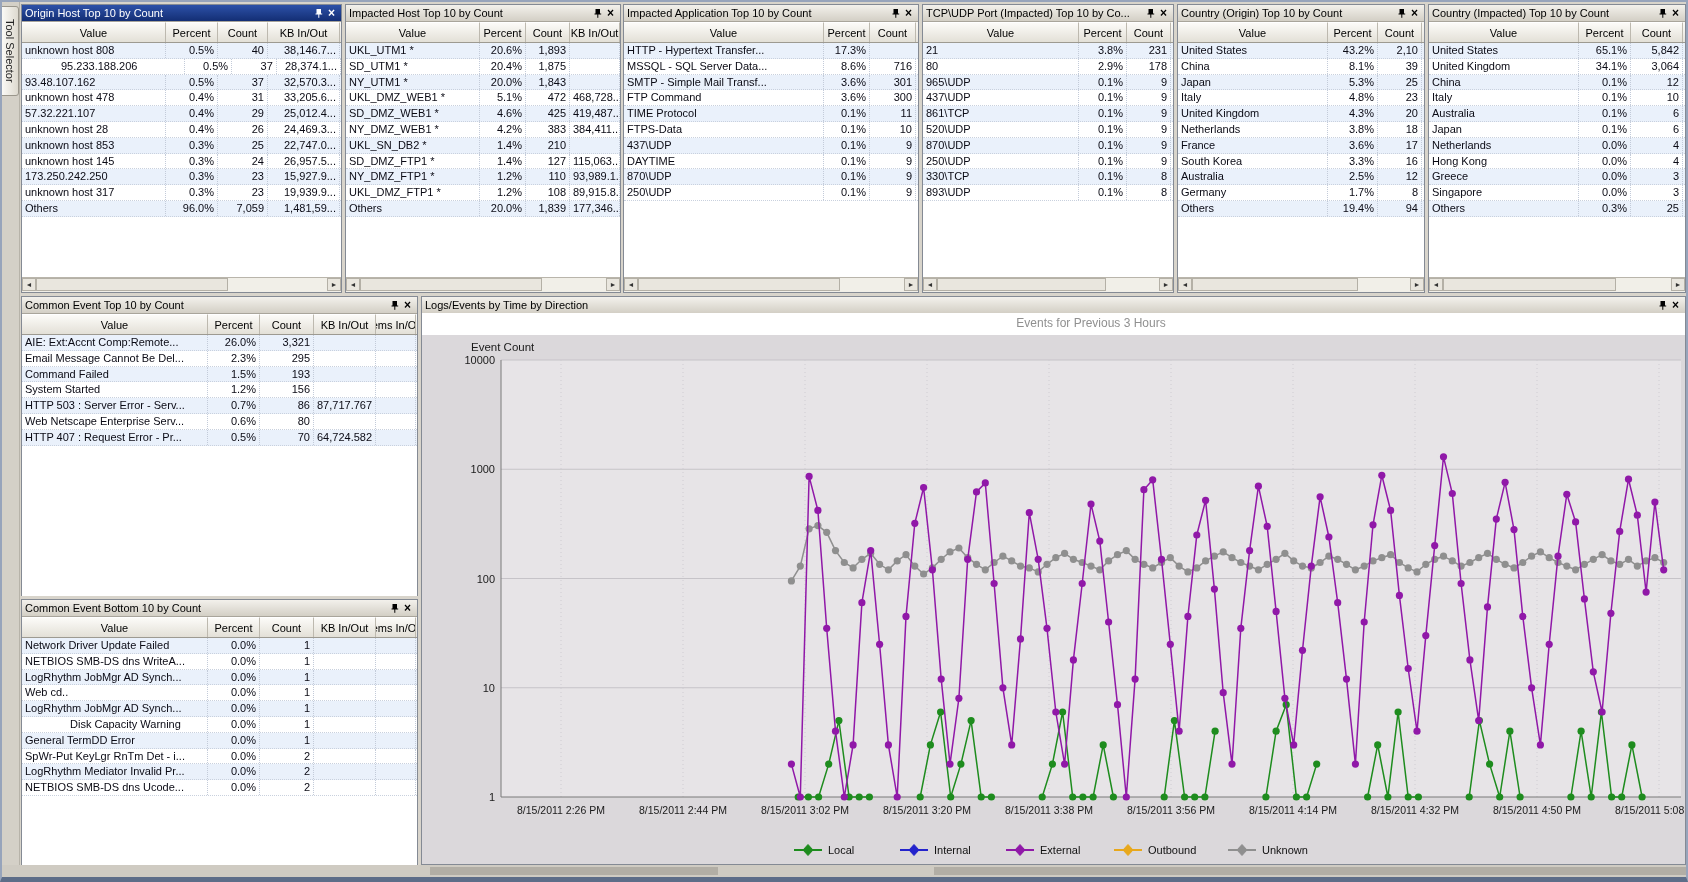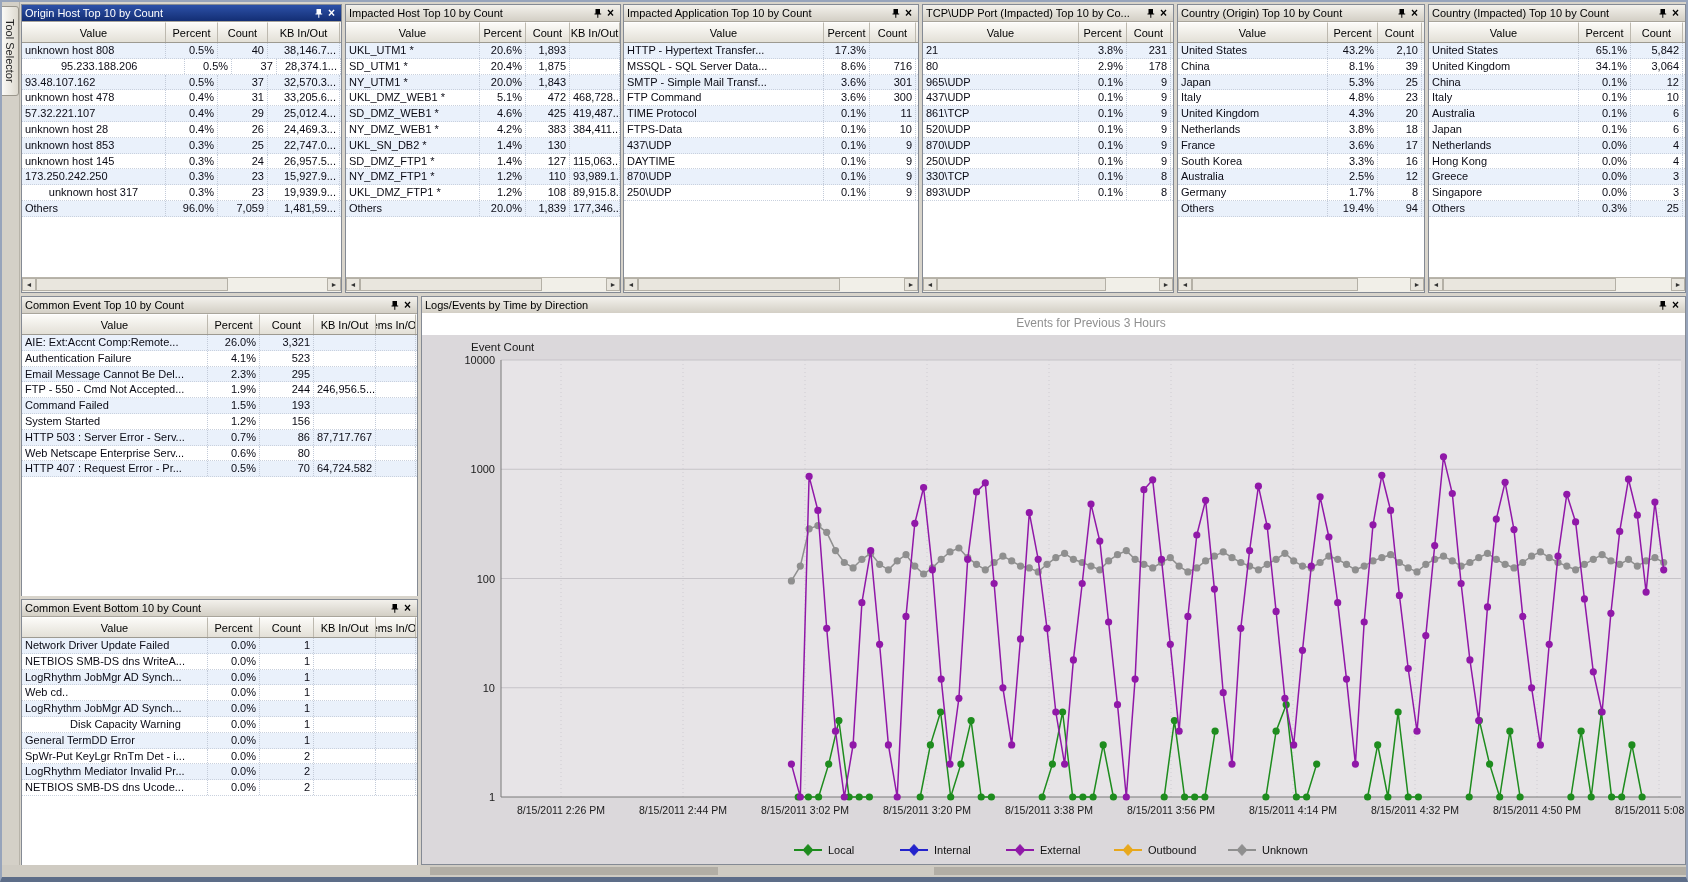--- a/index.html
+++ b/index.html
@@ -129,21 +129,21 @@
           <div class="tcell num" style="width: 50px;">24</div>
           <div class="tcell num" style="width: 72px;">26,957.5...</div>
         </div>
         <div class="trow">
           <div class="tcell" style="width: 144px;">173.250.242.250</div>
           <div class="tcell num" style="width: 52px;">0.3%</div>
           <div class="tcell num" style="width: 50px;">23</div>
           <div class="tcell num" style="width: 72px;">15,927.9...</div>
         </div>
         <div class="trow">
-          <div class="tcell" style="width: 144px; text-align: center;">unknown host 317</div>
+          <div class="tcell" style="width: 144px;">unknown host 317</div>
           <div class="tcell num" style="width: 52px;">0.3%</div>
           <div class="tcell num" style="width: 50px;">23</div>
           <div class="tcell num" style="width: 72px;">19,939.9...</div>
         </div>
         <div class="trow">
           <div class="tcell" style="width: 144px;">Others</div>
           <div class="tcell num" style="width: 52px;">96.0%</div>
           <div class="tcell num" style="width: 50px;">7,059</div>
           <div class="tcell num" style="width: 72px;">1,481,59...</div>
         </div>
@@ -207,21 +207,21 @@
         </div>
         <div class="trow">
           <div class="tcell" style="width: 134px;">NY_DMZ_WEB1 *</div>
           <div class="tcell num" style="width: 46px;">4.2%</div>
           <div class="tcell num" style="width: 44px;">383</div>
           <div class="tcell num" style="width: 50px;">384,411...</div>
         </div>
         <div class="trow">
           <div class="tcell" style="width: 134px;">UKL_SN_DB2 *</div>
           <div class="tcell num" style="width: 46px;">1.4%</div>
-          <div class="tcell num" style="width: 44px;">130</div>
+          <div class="tcell num" style="width: 44px;">210</div>
           <div class="tcell num" style="width: 50px;"></div>
         </div>
         <div class="trow">
           <div class="tcell" style="width: 134px;">SD_DMZ_FTP1 *</div>
           <div class="tcell num" style="width: 46px;">1.4%</div>
           <div class="tcell num" style="width: 44px;">127</div>
           <div class="tcell num" style="width: 50px;">115,063...</div>
         </div>
         <div class="trow">
           <div class="tcell" style="width: 134px;">NY_DMZ_FTP1 *</div>
@@ -589,38 +589,24 @@
           <div class="hcell" style="width: 40px;">Items In/Out</div>
         </div>
         <div class="trow">
           <div class="tcell" style="width: 186px;">AIE:  Ext:Accnt Comp:Remote...</div>
           <div class="tcell num" style="width: 52px;">26.0%</div>
           <div class="tcell num" style="width: 54px;">3,321</div>
           <div class="tcell num" style="width: 62px;"></div>
           <div class="tcell num" style="width: 40px;"></div>
         </div>
         <div class="trow">
-          <div class="tcell" style="width: 186px;">Authentication Failure</div>
-          <div class="tcell num" style="width: 52px;">4.1%</div>
-          <div class="tcell num" style="width: 54px;">523</div>
-          <div class="tcell num" style="width: 62px;"></div>
-          <div class="tcell num" style="width: 40px;"></div>
-        </div>
-        <div class="trow">
           <div class="tcell" style="width: 186px;">Email Message Cannot Be Del...</div>
           <div class="tcell num" style="width: 52px;">2.3%</div>
           <div class="tcell num" style="width: 54px;">295</div>
           <div class="tcell num" style="width: 62px;"></div>
-          <div class="tcell num" style="width: 40px;"></div>
-        </div>
-        <div class="trow">
-          <div class="tcell" style="width: 186px;">FTP - 550 - Cmd Not Accepted...</div>
-          <div class="tcell num" style="width: 52px;">1.9%</div>
-          <div class="tcell num" style="width: 54px;">244</div>
-          <div class="tcell num" style="width: 62px;">246,956.5...</div>
           <div class="tcell num" style="width: 40px;"></div>
         </div>
         <div class="trow">
           <div class="tcell" style="width: 186px;">Command Failed</div>
           <div class="tcell num" style="width: 52px;">1.5%</div>
           <div class="tcell num" style="width: 54px;">193</div>
           <div class="tcell num" style="width: 62px;"></div>
           <div class="tcell num" style="width: 40px;"></div>
         </div>
         <div class="trow">

